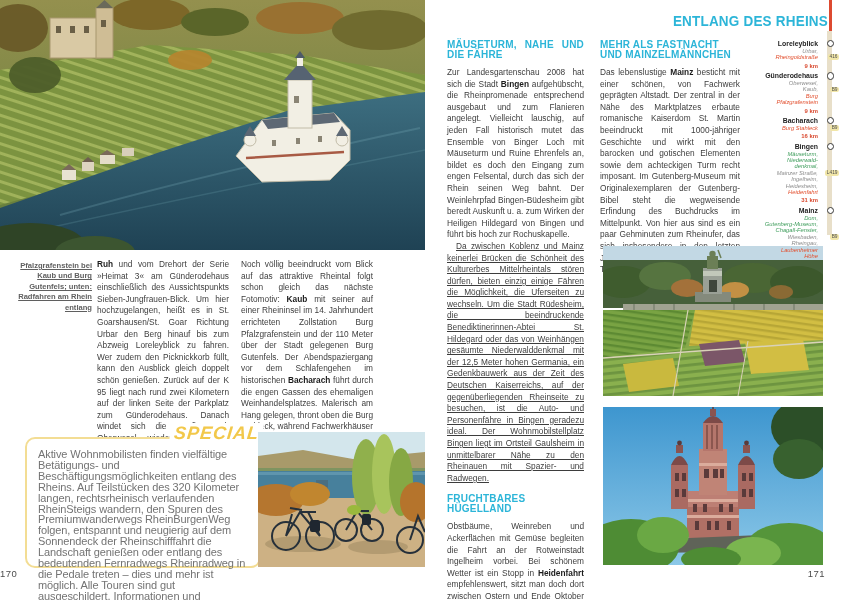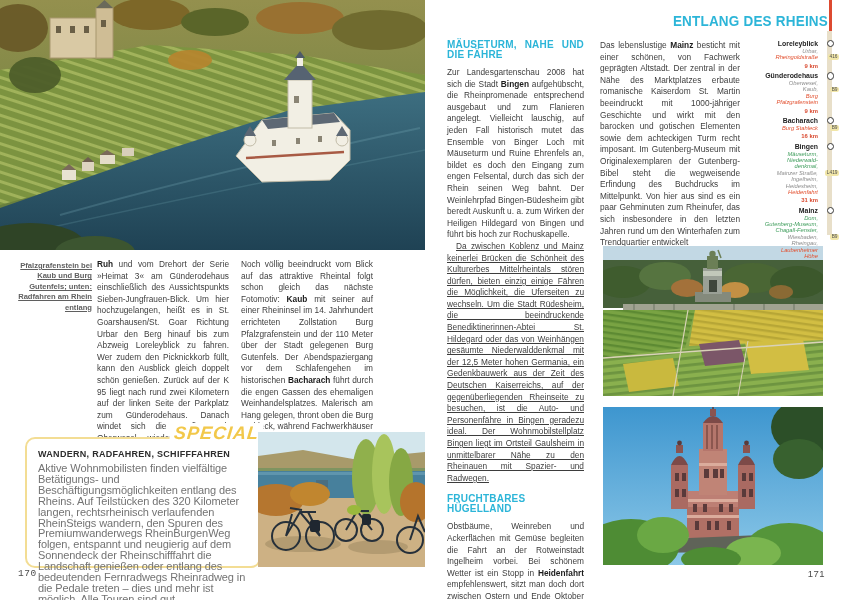--- a/index.html
+++ b/index.html
@@ -25,21 +25,21 @@
   
   #special-box{position:absolute;left:25px;top:437px;width:236px;height:131px;box-sizing:border-box;
                border:2px solid #f3dd94;border-radius:10px;padding:10px 10px 6px 11px;background:#fff;}
   #special-label{position:absolute;left:170px;top:423px;padding:0 4px;background:#fff;
                  font-weight:700;font-style:italic;font-size:18px;letter-spacing:1px;
                  color:#f2c84a;transform:skewX(-6deg);}
   #special-title{margin:0 0 4px 0;font-size:9px;font-weight:700;color:#2c2c2c;letter-spacing:.3px;}
   #special-text{margin:0;font-size:11px;line-height:10.9px;color:#737373;letter-spacing:-.1px;}
   
   .pagenum{position:absolute;top:568px;font-size:9.5px;color:#4c4c4c;letter-spacing:.5px;}
-  #pagenum-left{left:18px;font-family:Liberation Mono, monospace;}
+  #pagenum-left{left:0;}
   #pagenum-right{left:793px;width:32px;text-align:right;}
   
   #spread-title{position:absolute;left:560px;top:13px;width:268px;text-align:right;margin:0;
                 font-size:13.5px;font-weight:700;letter-spacing:.2px;color:#2cb5d8;
                 transform:scaleY(1.08);transform-origin:top right;}
   .teal-h{margin:0 0 7px 0;font-size:10px;font-weight:700;color:#2cb5d8;letter-spacing:.2px;line-height:10px;}
   .teal-h.mid{margin-top:10px;}
   #rcol1{left:447px;top:40px;width:137px;}
   #rcol2{left:600px;top:40px;width:140px;}
   
@@ -142,21 +142,20 @@
   </div>
 
   <div class="body-col" id="left-col1">
     <p><span class="bld">Ruh</span><span> und vom Drehort der Serie »Heimat 3« am Günderodehaus einschließlich des Aussichtspunkts Sieben-Jungfrauen-Blick. Um hier hochzugelangen, heißt es in St. Goarshausen/St. Goar Richtung Urbar den Berg hinauf bis zum Abzweig Loreleyblick zu fahren. Wer zudem den Picknickkorb füllt, kann den Ausblick gleich doppelt schön genießen. Zurück auf der K 95 liegt nach rund zwei Kilometern auf der linken Seite der Parkplatz zum Günderodehaus. Danach windet sich die Straße nach Oberwesel wieder runter ans Rheinufer auf die B 9, um die Fahrt nun wieder entlang der Wasserlinie fortzusetzen.</span></p>
   </div>
   <div class="body-col" id="left-col2">
     <p><span>Noch völlig beeindruckt vom Blick auf das attraktive Rheintal folgt schon gleich das nächste Fotomotiv: </span><span class="bld">Kaub</span><span> mit seiner auf einer Rheininsel im 14. Jahrhundert errichteten Zollstation Burg Pfalzgrafenstein und der 110 Meter über der Stadt gelegenen Burg Gutenfels. Der Abendspaziergang vor dem Schlafengehen im historischen </span><span class="bld">Bacharach</span><span> führt durch die engen Gassen des ehemaligen Weinhandelsplatzes. Malerisch am Hang gelegen, thront oben die Burg Stahleck, während Fachwerkhäuser und Stadtmauer weiter unten das Bild des romantischen Rheintals bestätigen.</span></p>
   </div>
 
   <div id="special-box">
-    <h3 id="special-title">WANDERN, RADFAHREN, SCHIFFFAHREN</h3>
     <p id="special-text">Aktive Wohnmobilisten finden vielfältige Betätigungs- und Beschäftigungsmöglichkeiten entlang des Rheins. Auf Teilstücken des 320 Kilometer langen, rechtsrheinisch verlaufenden RheinSteigs wandern, den Spuren des Premiumwanderwegs RheinBurgenWeg folgen, entspannt und neugierig auf dem Sonnendeck der Rheinschifffahrt die Landschaft genießen oder entlang des bedeutenden Fernradwegs Rheinradweg in die Pedale treten – dies und mehr ist möglich. Alle Touren sind gut ausgeschildert, Informationen und Kartenmaterial sind in den Touristeninformationen bzw. online erhältlich.</p>
   </div>
   <div id="special-label">SPECIAL</div>
 
   <div class="photo" id="bikes-photo">
     <svg viewBox="0 0 167 135" preserveAspectRatio="none">
       <rect width="167" height="40" fill="#d3e6ec"></rect>
       <polygon points="0,40 0,24 45,18 95,27 167,20 167,40" fill="#a89a6a"></polygon>
       <rect y="38" width="167" height="28" fill="#47809c"></rect>
       <rect y="40" width="167" height="3" fill="#6fa3bb" opacity=".6"></rect>
@@ -196,20 +195,21 @@
   <div class="body-col" id="rcol1">
     <h2 class="teal-h">MÄUSETURM, NAHE UND DIE FÄHRE</h2>
     <p><span>Zur Landesgartenschau 2008 hat sich die Stadt </span><span class="bld">Bingen</span><span> aufgehübscht, die Rheinpromenade entsprechend ausgebaut und zum Flanieren angelegt. Vielleicht lauschig, auf jeden Fall historisch mutet das Ensemble von Binger Loch mit Mäuseturm und Ruine Ehrenfels an, bildet es doch den Eingang zum engen Felsental, durch das sich der Rhein seinen Weg bahnt. Der Weinlehrpfad Bingen-Büdesheim gibt beredt Auskunft u. a. zum Wirken der Heiligen Hildegard von Bingen und führt bis hoch zur Rochuskapelle.</span></p>
     <p class="ind"><span>Da zwischen Koblenz und Mainz keinerlei Brücken die Schönheit des Kulturerbes Mittelrheintals stören dürfen, bieten einzig einige Fähren die Möglichkeit, die Uferseiten zu wechseln. Um die Stadt Rüdesheim, die beeindruckende Benediktinerinnen-Abtei St. Hildegard oder das von Weinhängen gesäumte Niederwalddenkmal mit der 12,5 Meter hohen Germania, ein Gedenkbauwerk aus der Zeit des Deutschen Kaiserreichs, auf der gegenüberliegenden Rheinseite zu besuchen, ist die Auto- und Personenfähre in Bingen geradezu ideal. Der Wohnmobilstellplatz Bingen liegt im Ortsteil Gaulsheim in unmittelbarer Nähe zu den Rheinauen mit Spazier- und Radwegen.</span></p>
     <h2 class="teal-h mid">FRUCHTBARES HÜGELLAND</h2>
     <p><span>Obstbäume, Weinreben und Ackerflächen mit Gemüse begleiten die Fahrt an der Rotweinstadt Ingelheim vorbei. Bei schönem Wetter ist ein Stopp in </span><span class="bld">Heidenfahrt</span><span> empfehlenswert, sitzt man doch dort zwischen Ostern und Ende Oktober im Biergarten direkt am Rhein.</span></p>
 
   </div>
 
   <div class="body-col" id="rcol2">
+    <h2 class="teal-h"><span>MEHR ALS FASTNACHT</span><br><span>UND MAINZELMÄNNCHEN</span></h2>
     <p><span>Das lebenslustige </span><span class="bld">Mainz</span><span> besticht mit einer schönen, von Fachwerk geprägten Altstadt. Der zentral in der Nähe des Marktplatzes erbaute romanische Kaiserdom St. Martin beeindruckt mit 1000-jähriger Geschichte und wirkt mit den barocken und gotischen Elementen sowie dem achteckigen Turm recht imposant. Im Gutenberg-Museum mit Originalexemplaren der Gutenberg-Bibel steht die wegweisende Erfindung des Buchdrucks im Mittelpunkt. Von hier aus sind es ein paar Gehminuten zum Rheinufer, das sich insbesondere in den letzten Jahren rund um den Winterhafen zum Trendquartier entwickelt</span></p>
   </div>
 
   <div id="route-line-red"></div>
   <div id="route-line"></div>
   <div id="route-map">
       <div class="stop">
         <div class="stop-name">Loreleyblick<span class="stop-dot"></span></div>
         <div class="place gray">Urbar,</div>
         <div class="place red">Rheingoldstraße<span class="badge">416</span></div>

